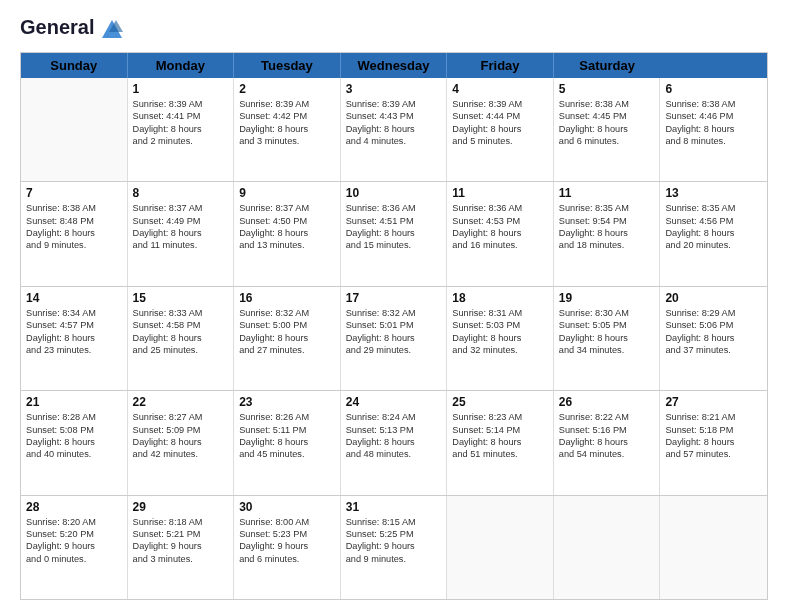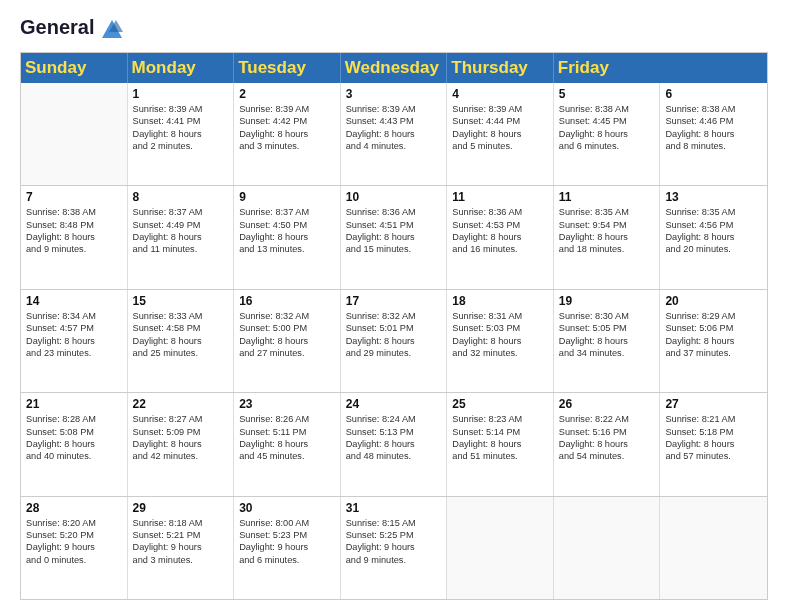--- a/index.html
+++ b/index.html
@@ -45,23 +45,24 @@
       display: flex;
       flex-direction: column;
       border: 1px solid #ccc;
     }
     .cal-header {
       display: grid;
       grid-template-columns: repeat(7, 1fr);
       background: #2a6db5;
     }
     .cal-header-cell {
-      color: #fde047;
-      font-size: 17px;
+      color: #000000;
+      font-size: 13px;
       font-weight: bold;
+      text-align: center;
       padding: 5px 4px;
       border-right: 1px solid #5590cc;
     }
     .cal-header-cell:last-child { border-right: none; }
     .cal-body {
       flex: 1;
       display: flex;
       flex-direction: column;
     }
     .cal-row {
@@ -119,22 +120,22 @@
       <div class="location"></div>
     </div>
   </div>
 
   <div class="calendar">
     <div class="cal-header">
     <div class="cal-header-cell">Sunday</div>
         <div class="cal-header-cell">Monday</div>
         <div class="cal-header-cell">Tuesday</div>
         <div class="cal-header-cell">Wednesday</div>
-        <div class="cal-header-cell">Thursday</div>
         <div class="cal-header-cell">Friday</div>
+        <div class="cal-header-cell">Saturday</div>
       </div>
     <div class="cal-body">
     <div class="cal-row">
           <div class="cal-cell empty"></div>
           <div class="cal-cell">
             <span class="day-num">1</span>
             <span class="cell-line">Sunrise: 8:39 AM</span>
             <span class="cell-line">Sunset: 4:41 PM</span>
             <span class="cell-line">Daylight: 8 hours</span>
             <span class="cell-line">and 2 minutes.</span>

